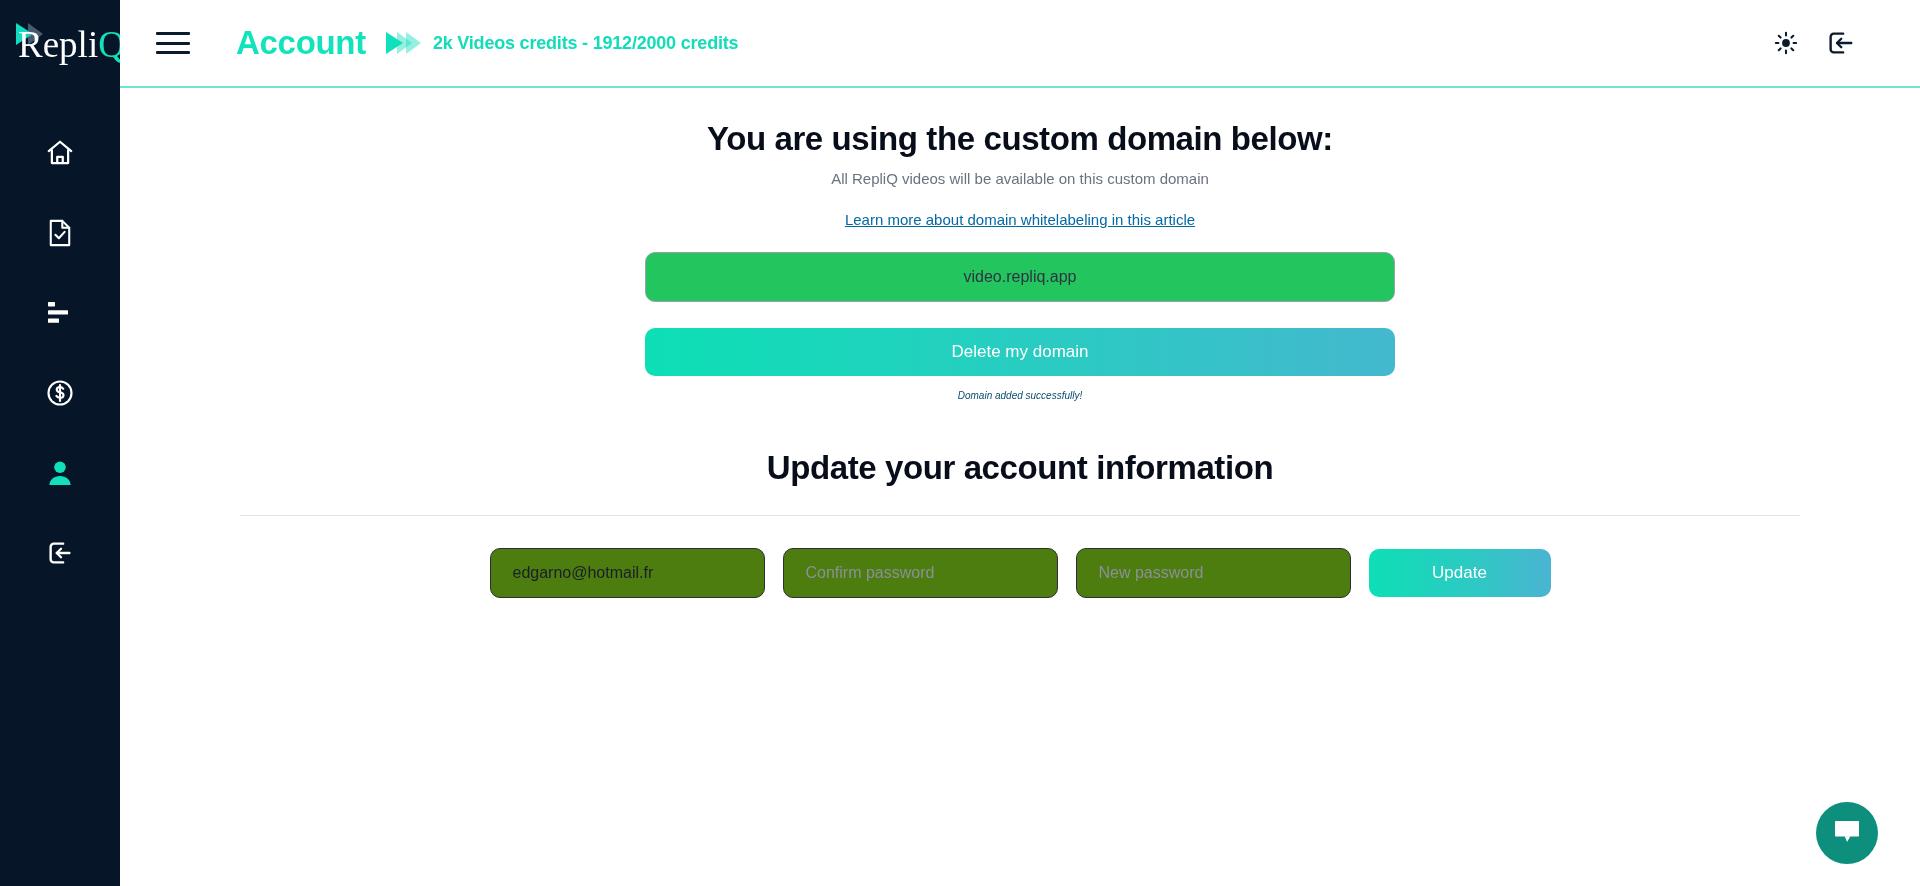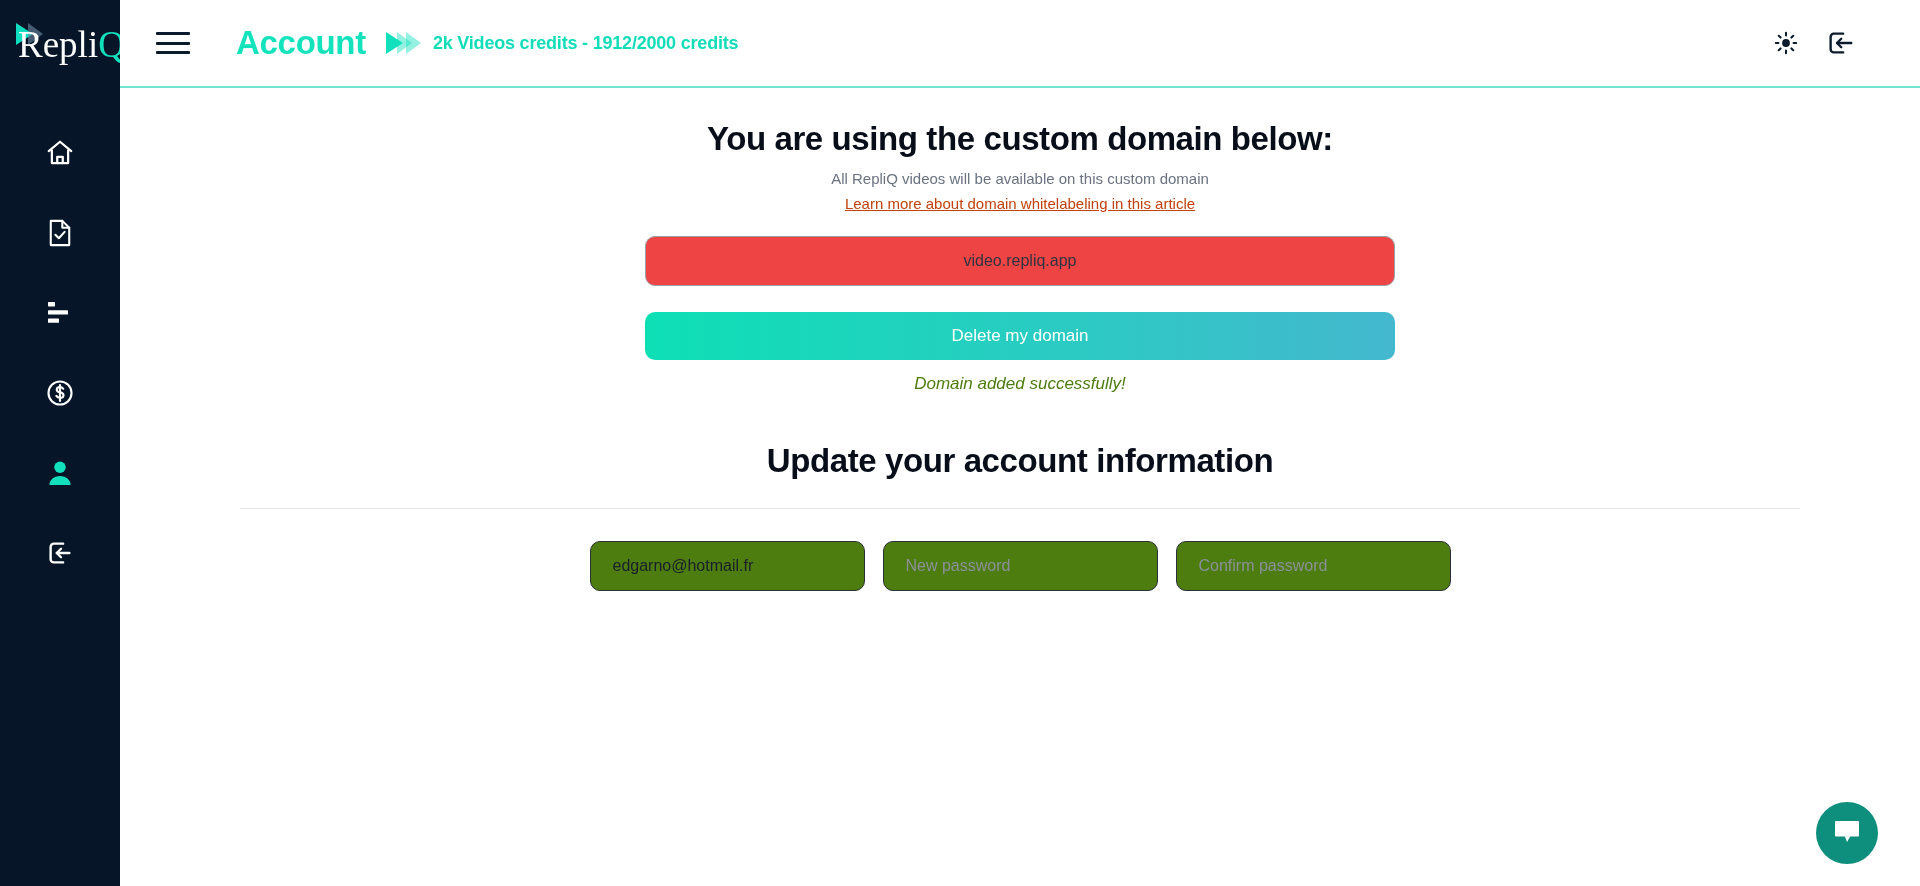--- a/index.html
+++ b/index.html
@@ -180,32 +180,32 @@
     letter-spacing: -0.4px;
     text-align: center;
   }
   .sub {
     margin-top: 12px;
     font-size: 15px;
     color: #6a7280;
     text-align: center;
   }
   .link {
-    margin-top: 8px;
+    margin-top: 24px;
     font-size: 15px;
-    color: #c2410c;
+    color: #0369a1;
     text-decoration: underline;
     text-align: center;
     cursor: pointer;
   }
   .domain-field {
     margin-top: 24px;
     width: 750px;
     height: 50px;
-    background: #ef4444;
+    background: #22c55e;
     border: 1px solid #9aa0aa;
     border-radius: 10px;
     display: flex;
     align-items: center;
     justify-content: center;
     font-size: 16px;
     color: #2f3440;
   }
   .delete-btn {
     margin-top: 26px;
@@ -214,23 +214,23 @@
     border: none;
     border-radius: 10px;
     background: linear-gradient(90deg, #0ddfb5 0%, #25cfc0 45%, #44b8cf 100%);
     color: #ffffff;
     font-size: 17px;
     font-family: "Liberation Sans", sans-serif;
     cursor: pointer;
   }
   .success-msg {
     margin-top: 14px;
-    font-size: 17px;
+    font-size: 10px;
     font-style: italic;
-    color: #4d7c0f;
+    color: #0c4a6e;
     text-align: center;
   }
   .h2 {
     margin-top: 48px;
     font-size: 33px;
     font-weight: bold;
     color: #080d1a;
     letter-spacing: -0.4px;
     text-align: center;
   }
@@ -403,22 +403,23 @@
         <button class="delete-btn">Delete my domain</button>
 
         <div class="success-msg">Domain added successfully!</div>
 
         <h2 class="h2">Update your account information</h2>
 
         <div class="divider"></div>
 
         <div class="form-row">
           <input class="txt-input" type="text" value="edgarno@hotmail.fr" style="">
+          <input class="txt-input" type="password" placeholder="Confirm password" style="">
           <input class="txt-input" type="password" placeholder="New password" style="">
-          <input class="txt-input" type="password" placeholder="Confirm password" style="">
+          <button class="update-btn">Update</button>
         </div>
 
       </div>
     </div>
 
     <div class="chat-bubble">
       <span>
         <svg width="30" height="28" viewBox="0 0 30 28" fill="#ffffff">
           <rect x="3" y="4" width="24" height="15.5" rx="0.8"></rect>
           <path d="M12.8 19.3h5.6L15 25z"></path>

